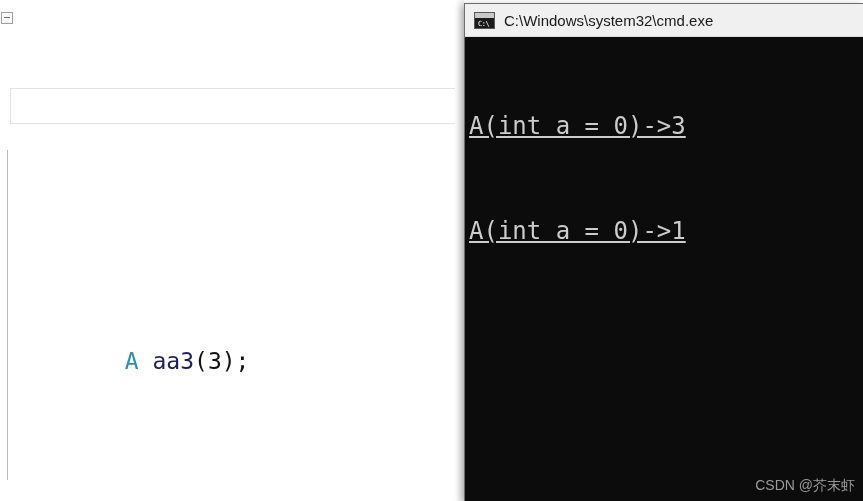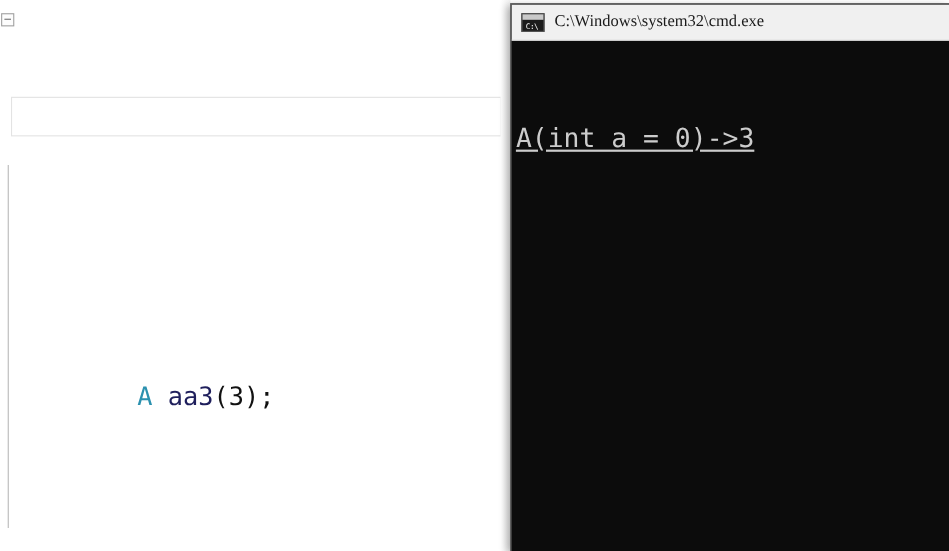--- a/index.html
+++ b/index.html
@@ -138,21 +138,21 @@
     position: absolute;
     left: 3px; top: 8px;
     color: #ffffff;
     font-family: "DejaVu Sans Mono", monospace;
     font-size: 7px;
     line-height: 7px;
     letter-spacing: -0.5px;
   }
   .title-text {
     margin-left: 9px;
-    font-family: Liberation Serif, serif;
+    font-family: Liberation Sans, sans-serif;
     font-size: 15px;
     color: #1a1a1a;
     white-space: nowrap;
   }
   .console-body {
     position: relative;
     padding: 2px 0 0 4px;
     font-family: "DejaVu Sans Mono", "Liberation Mono", monospace;
     font-size: 24px;
     line-height: 35px;
@@ -230,24 +230,26 @@
     <div class="titlebar">
       <span class="cmd-icon">
         <span class="bar"></span>
         <span class="prompt">C:\</span>
       </span>
       <span class="title-text">C:\Windows\system32\cmd.exe</span>
     </div>
 
     <div class="console-body">
       <div class="cline">A(int a = 0)-&gt;3</div>
+      <div class="cline">A(int a = 0)-&gt;1</div>
       
       
       
       
       
       
       
     </div>
 
+    <div class="watermark">CSDN @芥末虾</div>
   </div>
 
 </div>
 
 </body></html>

